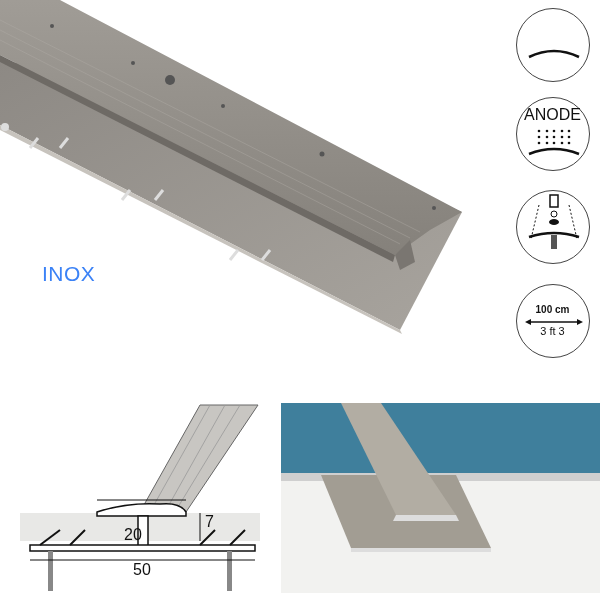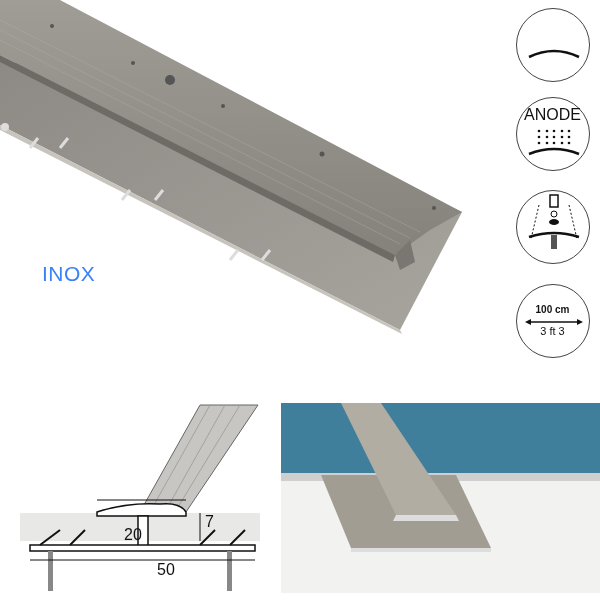--- a/index.html
+++ b/index.html
@@ -133,21 +133,21 @@
         <path d="M230,155 L245,140"></path>
     </g>
     <rect x="48" y="161" width="5" height="40" fill="#888"></rect>
     <rect x="227" y="161" width="5" height="40" fill="#888"></rect>
     <line x1="97" y1="110" x2="186" y2="110" stroke="#111"></line>
     <line x1="30" y1="170" x2="255" y2="170" stroke="#111"></line>
     <line x1="200" y1="123" x2="200" y2="151" stroke="#111"></line>
   </svg>
   <div class="dim" style="left:124px;top:90px;margin-top:46px;">20</div>
   <div class="dim" style="left:205px;top:123px;">7</div>
-  <div class="dim" style="left:133px;top:171px;margin-left:24px;">50</div>
+  <div class="dim" style="left:133px;top:171px;">50</div>
 </div>
 
 <div class="abs" style="left:281px;top:403px;width:319px;height:190px;background:#f2f2f0;">
   <svg width="319" height="190">
     <rect x="0" y="0" width="319" height="70" fill="#3f7f9c"></rect>
     <rect x="0" y="70" width="319" height="8" fill="#cfcfcf"></rect>
     <polygon points="40,72 175,72 210,145 70,145" fill="#a29d93"></polygon>
     <rect x="70" y="145" width="140" height="4" fill="#ddd"></rect>
     <polygon points="60,0 100,0 175,112 115,112" fill="#b2ada3"></polygon>
     <polygon points="115,112 175,112 178,118 112,118" fill="#ddd"></polygon>

